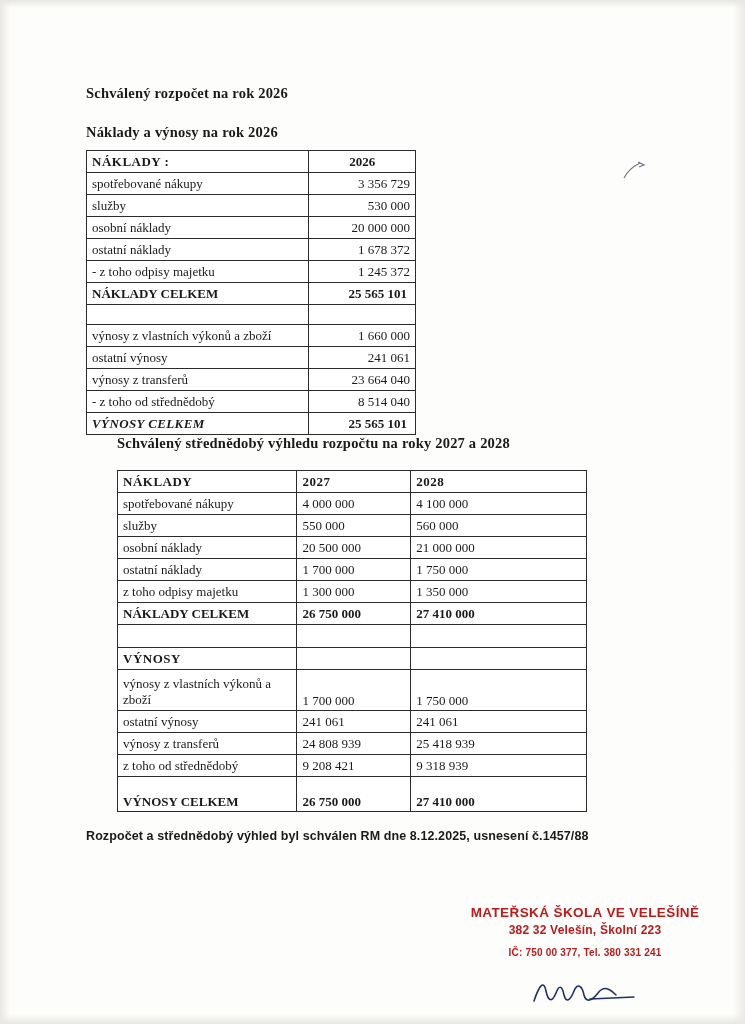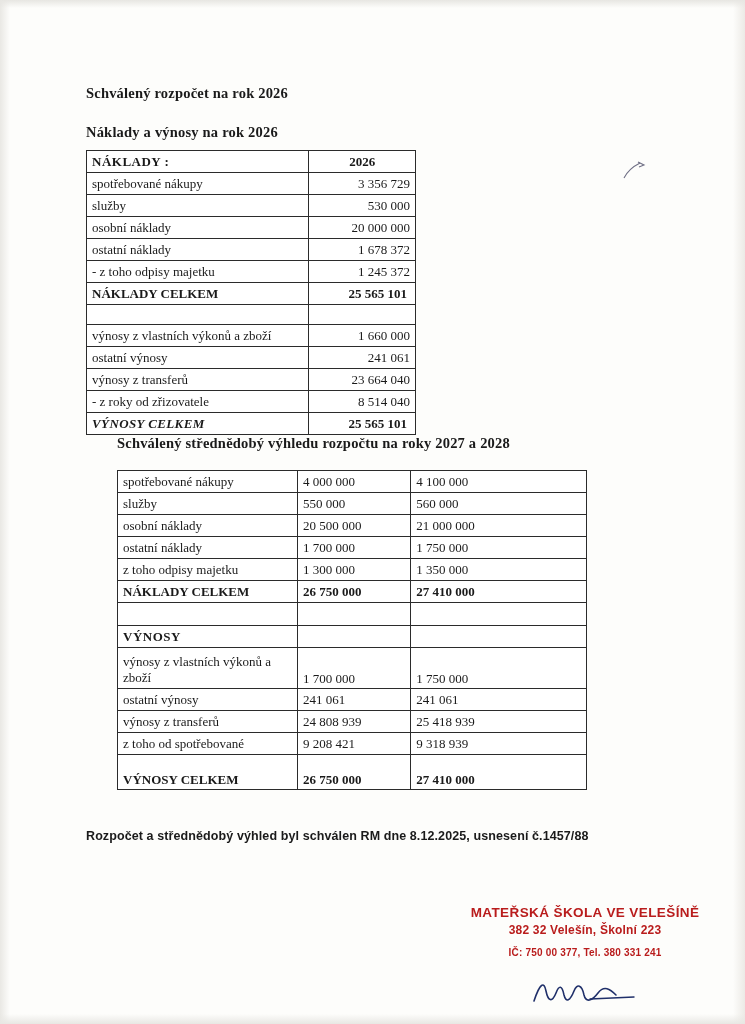--- a/index.html
+++ b/index.html
@@ -208,34 +208,39 @@
       </tr>
       <tr>
         <td class="c0">ostatní výnosy</td>
         <td class="c1">241 061</td>
       </tr>
       <tr>
         <td class="c0">výnosy z transferů</td>
         <td class="c1">23 664 040</td>
       </tr>
       <tr>
-        <td class="c0"> -  z roky od  zřizovatele</td>
+        <td class="c0"> -  z toho od  střednědobý</td>
         <td class="c1">8 514 040</td>
       </tr>
       <tr>
         <td class="c0 italic">VÝNOSY CELKEM</td>
         <td class="c1 boldnum">25 565 101</td>
       </tr>
     </tbody>
   </table>
 
   <div class="title3">Schválený střednědobý výhledu rozpočtu na roky 2027 a 2028</div>
 
   <table class="doc t2">
     <tbody>
+      <tr>
+        <td class="c0 hdr">NÁKLADY</td>
+        <td class="c1 hdr">2027</td>
+        <td class="c2 hdr">2028</td>
+      </tr>
       <tr>
         <td class="c0">spotřebované nákupy</td>
         <td class="c1">4 000 000</td>
         <td class="c2">4 100 000</td>
       </tr>
       <tr>
         <td class="c0">služby</td>
         <td class="c1">550 000</td>
         <td class="c2">560 000</td>
       </tr>
@@ -279,21 +284,21 @@
         <td class="c0">ostatní výnosy</td>
         <td class="c1">241 061</td>
         <td class="c2">241 061</td>
       </tr>
       <tr>
         <td class="c0">výnosy z transferů</td>
         <td class="c1">24 808 939</td>
         <td class="c2">25 418 939</td>
       </tr>
       <tr>
-        <td class="c0">z toho od spotřebované</td>
+        <td class="c0">z toho od střednědobý</td>
         <td class="c1">9 208 421</td>
         <td class="c2">9 318 939</td>
       </tr>
       <tr class="gap">
         <td class="c0 bold" style="vertical-align: bottom;">VÝNOSY CELKEM</td>
         <td class="c1 bold" style="vertical-align: bottom;">26 750 000</td>
         <td class="c2 bold" style="vertical-align: bottom;">27 410 000</td>
       </tr>
     </tbody>
   </table>

